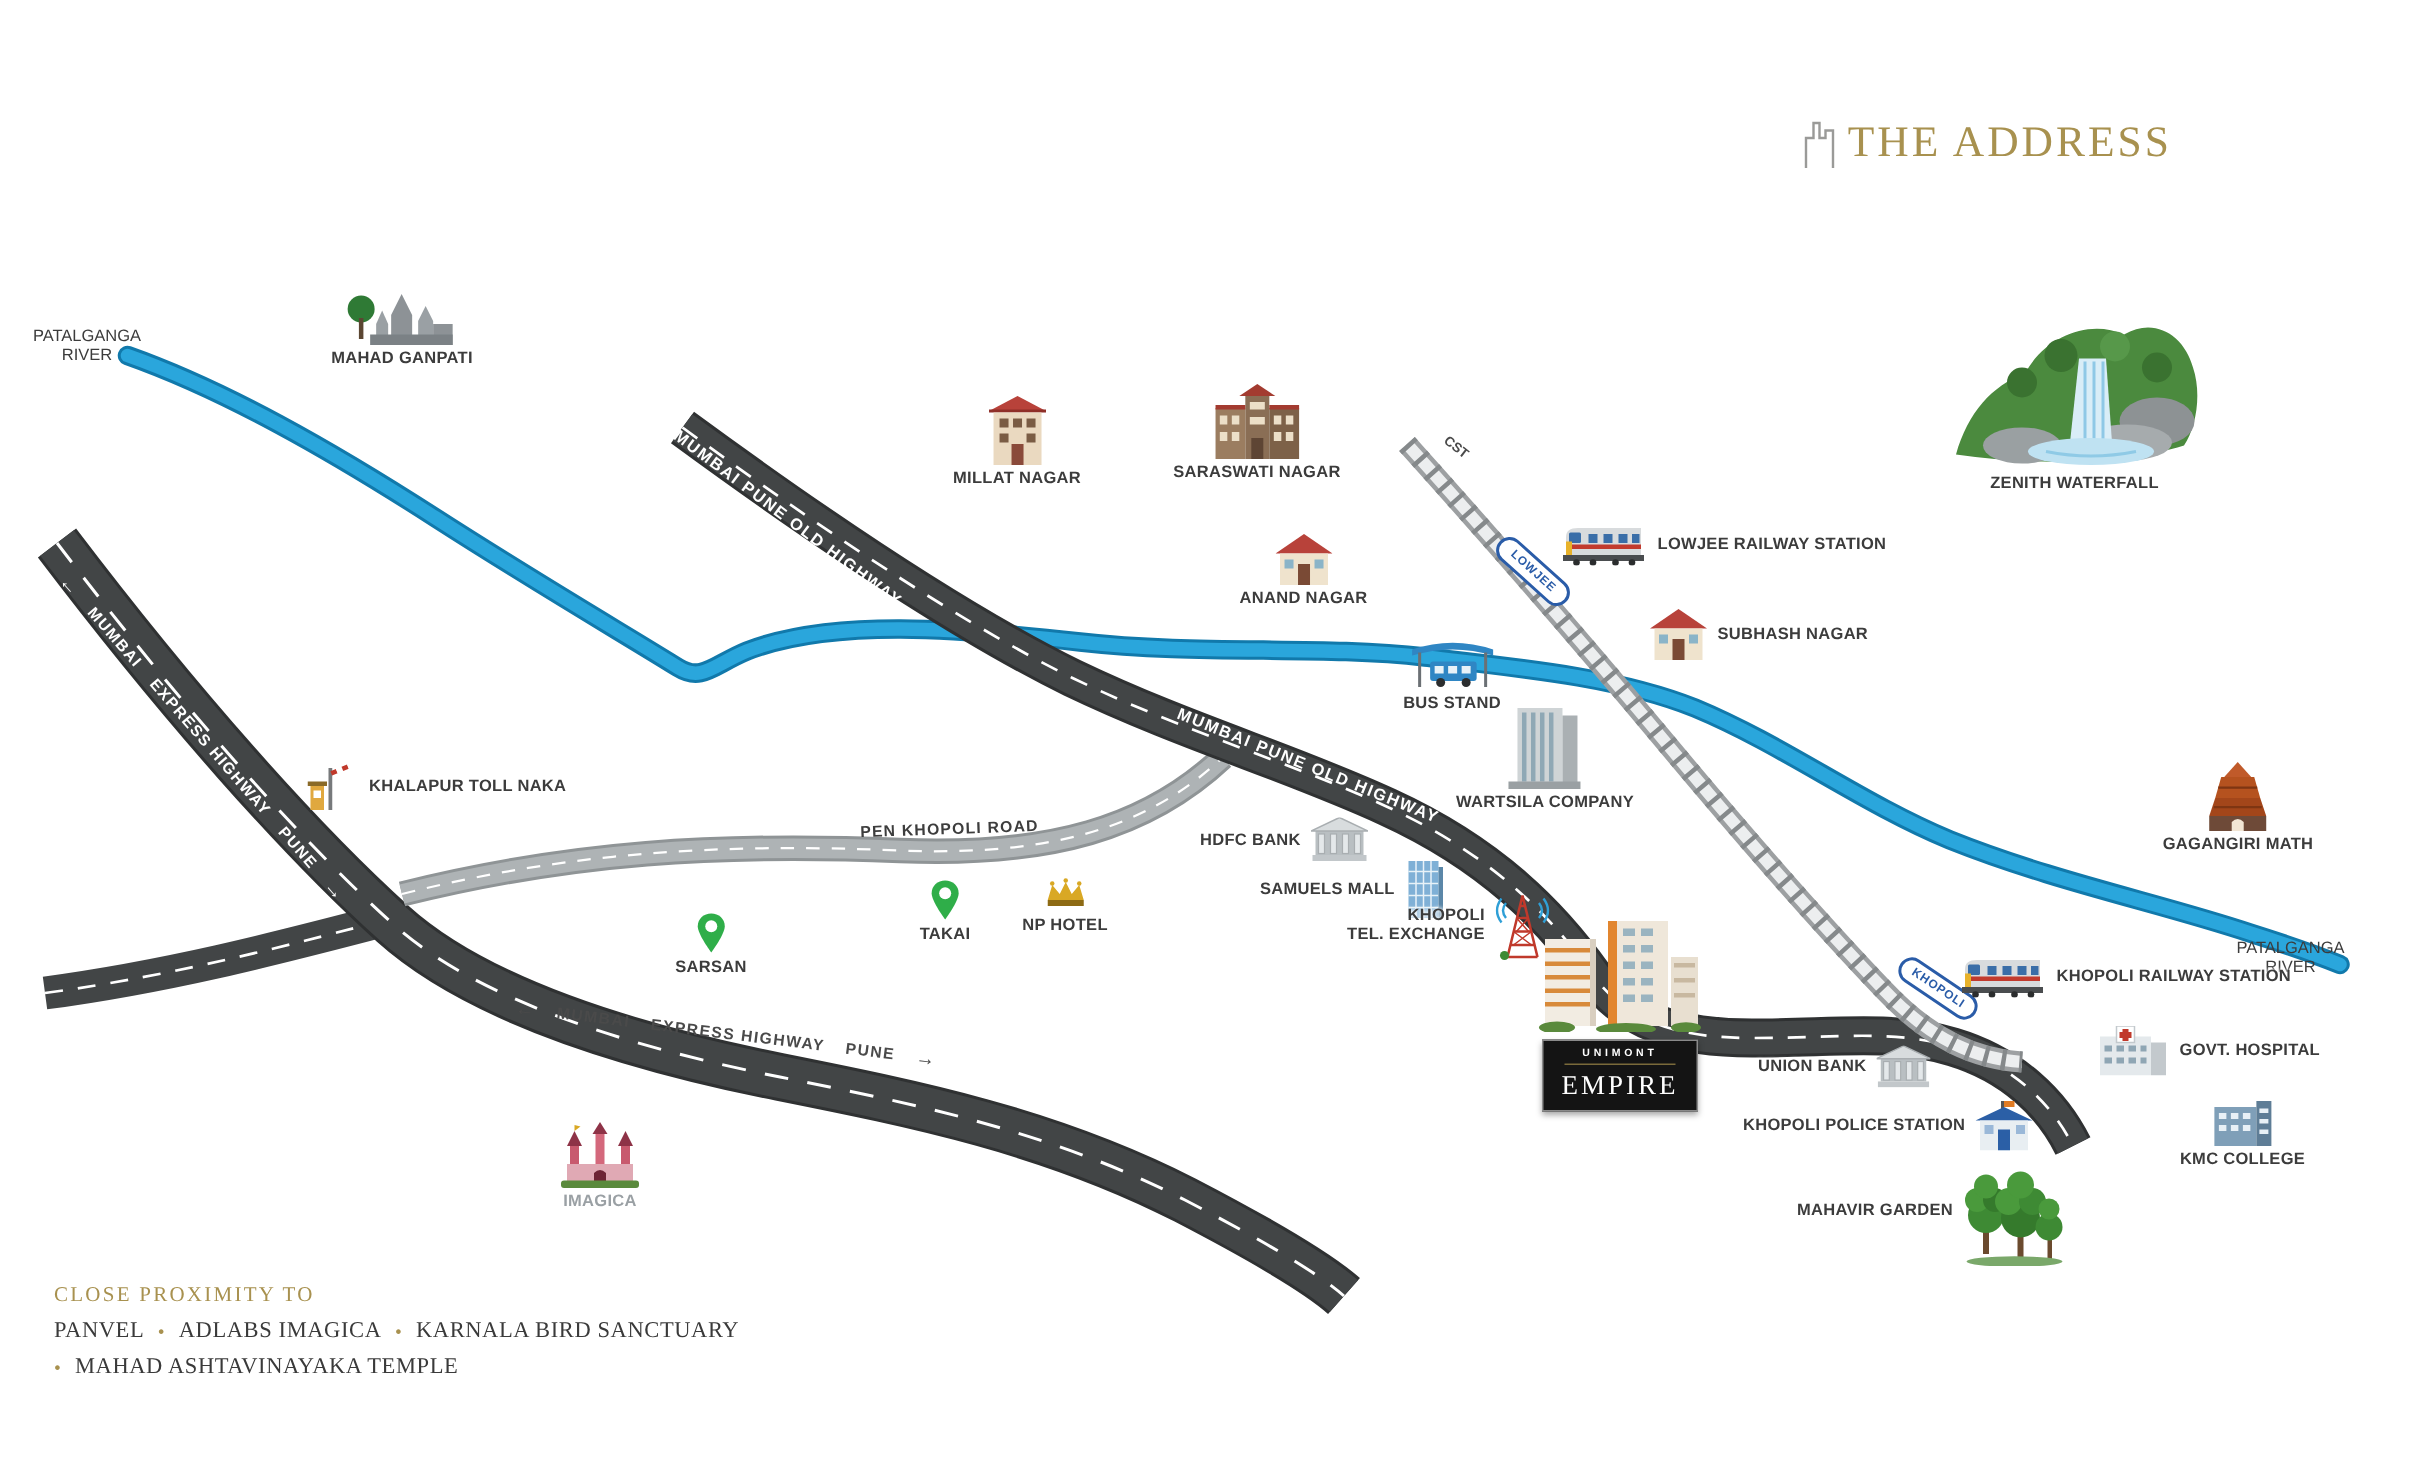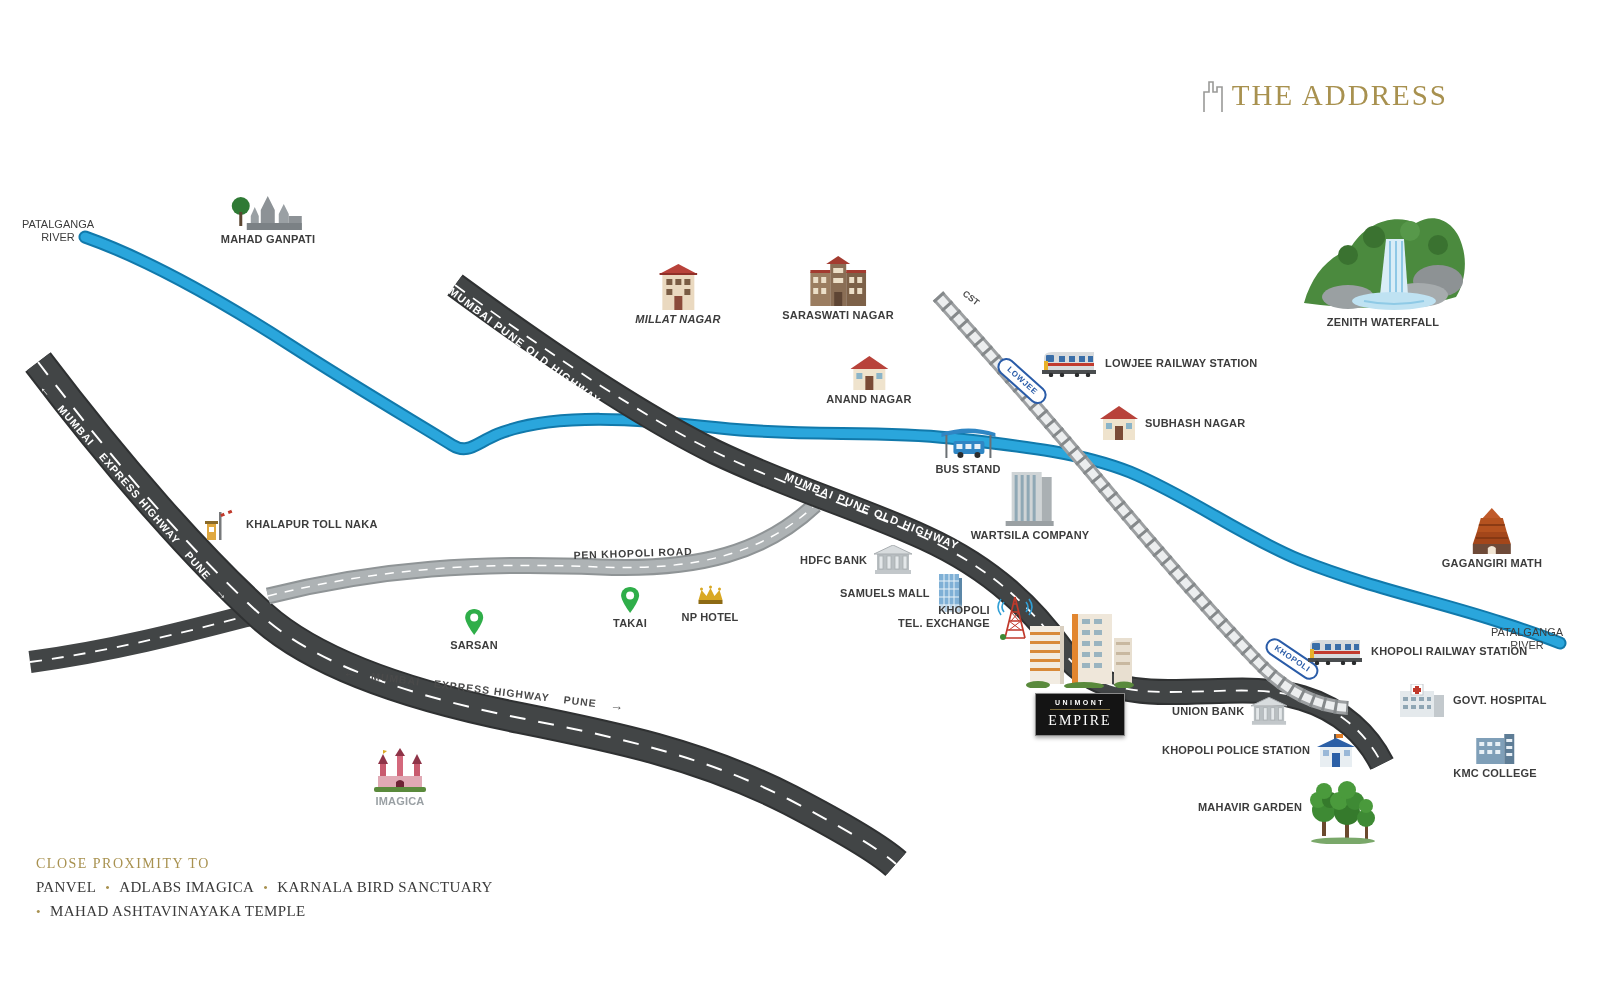--- a/index.html
+++ b/index.html
@@ -25,21 +25,21 @@
   .hwyrow{display:flex;align-items:center;gap:14px;font-size:10.5px;letter-spacing:1px;}
   .hwy-white{color:#fff;}
   .hwy-dark{color:#4a4a4a;}
   .arrow{font-size:13px;font-weight:bold;}
   .title{position:absolute;right:172px;top:78px;display:flex;align-items:flex-end;gap:6px;}
   .title-text{font-family:"Liberation Serif",serif;font-size:29px;color:#a8914f;letter-spacing:2px;}
   .sign{background:#141414;border:1px solid #8a8a8a;box-shadow:0 2px 4px rgba(0,0,0,.35);
         padding:5px 12px 6px;text-align:center;margin-top:2px;}
   .sign-brand{color:#fff;font-size:7px;letter-spacing:2.5px;font-weight:bold;}
   .sign-rule{height:1px;background:#7a6a3a;margin:3px 2px;}
-  .sign-name{color:#fff;font-family:"Liberation Serif",serif;font-size:14px;letter-spacing:2px;}
+  .sign-name{color:#fff;font-family:"Liberation Serif",serif;font-size:18px;letter-spacing:2px;}
   .footer{position:absolute;left:36px;top:856px;font-family:"Liberation Serif",serif;}
   .footer-heading{color:#a8914f;font-size:14px;letter-spacing:1.5px;margin-bottom:7px;}
   .fline{color:#3a3a3a;font-size:15px;letter-spacing:.4px;margin-bottom:7px;display:flex;align-items:center;gap:9px;}
   .dot{color:#a8914f;font-size:13px;}
 </style>
 </head>
 <body>
 
 <div id="canvas">
 
@@ -110,21 +110,21 @@
         <rect x="8.5" y="24" width="3" height="14" fill="#5b4632"></rect>
       <path d="M20 42 V28 L24 19 L28 28 V42 Z" fill="#9aa0a4"></path>
       <path d="M30 42 V22 L37 8 L44 22 V42 Z" fill="#8d9296"></path>
       <path d="M48 42 V26 L53 16 L58 26 V42 Z" fill="#9aa0a4"></path>
       <rect x="58" y="28" width="13" height="14" fill="#8d9296"></rect>
       <rect x="16" y="35" width="55" height="7" fill="#7b8185"></rect>
     </svg>
     <span class="lbl">MAHAD GANPATI</span>
   </div>
 
-  <div class="marker col" style="left:678px;top:264px;font-style:italic;">
+  <div class="marker col" style="left:678px;top:264px;">
     <svg width="38" height="46" viewBox="0 0 38 46">
       <polygon points="19,0 38,10 0,10" fill="#b8423a"></polygon>
       <rect x="0" y="9" width="38" height="2" fill="#8f2f28"></rect>
       <rect x="3" y="11" width="32" height="35" fill="#ead9c0"></rect>
       <rect x="7" y="15" width="6" height="6" fill="#7a5c44"></rect>
         <rect x="16" y="15" width="6" height="6" fill="#7a5c44"></rect>
         <rect x="25" y="15" width="6" height="6" fill="#7a5c44"></rect>
       <rect x="7" y="25" width="6" height="6" fill="#7a5c44"></rect>
         <rect x="25" y="25" width="6" height="6" fill="#7a5c44"></rect>
       <rect x="15" y="32" width="8" height="14" fill="#8a4a3a"></rect>

